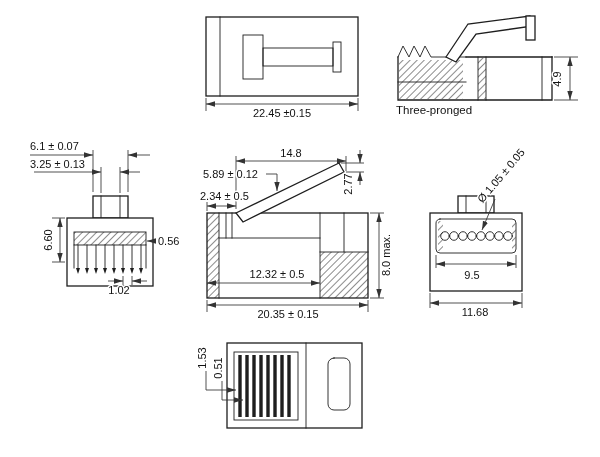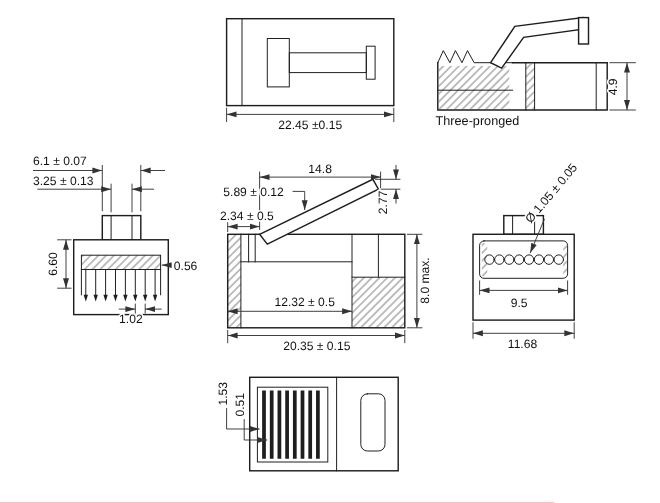--- a/index.html
+++ b/index.html
@@ -1,16 +1,16 @@
 <!DOCTYPE html>
 <html><head>
 <meta charset="utf-8">
 <style>
   html,body{margin:0;padding:0;background:#fff;width:600px;height:457px;overflow:hidden}
-  .stage{position:relative;width:504px;height:457px;background:#ef4444}
+  .stage{position:relative;width:504px;height:457px;background:#0f766e}
   svg{font-family:"Liberation Sans",sans-serif;display:block}
   .obj{stroke:#1e1e1e;stroke-width:1.3;fill:none;stroke-linecap:square;stroke-linejoin:miter}
   .objw{stroke:#1e1e1e;stroke-width:1.3;fill:#fff;stroke-linejoin:miter}
   .objthin{stroke:#1e1e1e;stroke-width:0.9;fill:none;stroke-linecap:square}
   .slot{stroke:#1e1e1e;stroke-width:3.4}
   .dim{stroke:#333;stroke-width:0.85;fill:none}
   .dimtext{font-size:11px;fill:#111;paint-order:stroke;stroke:#fff;stroke-width:3px;stroke-linejoin:round}
   .lbltext{font-size:11.5px;fill:#111}
   .arr{fill:#333}
   .tip{fill:#1e1e1e}

